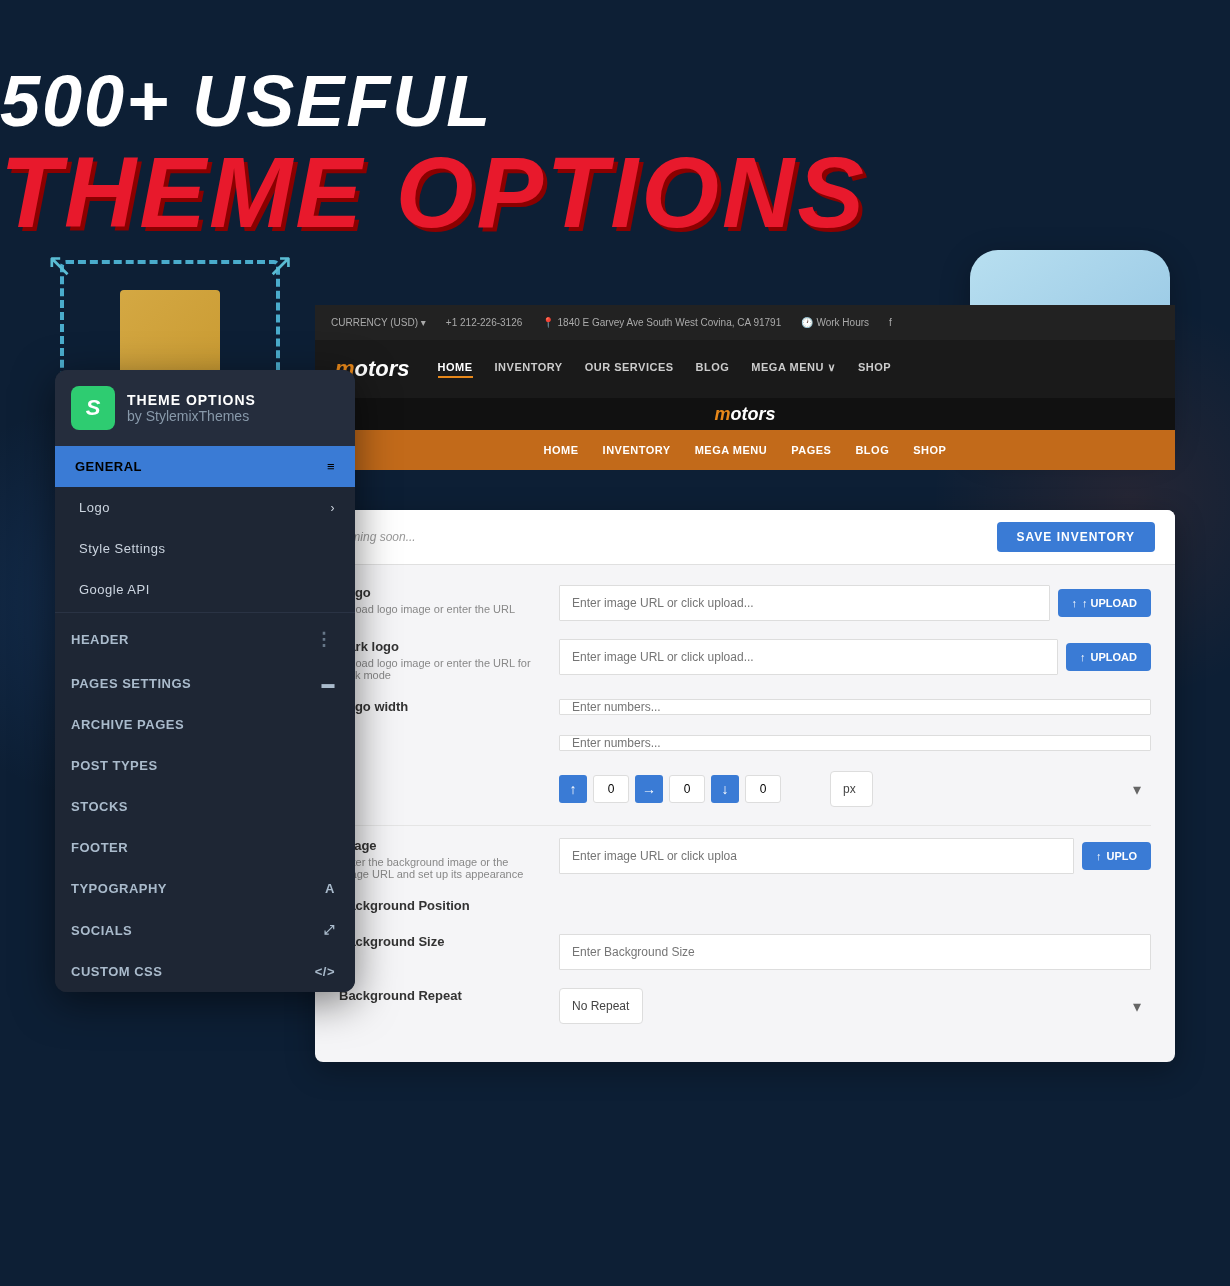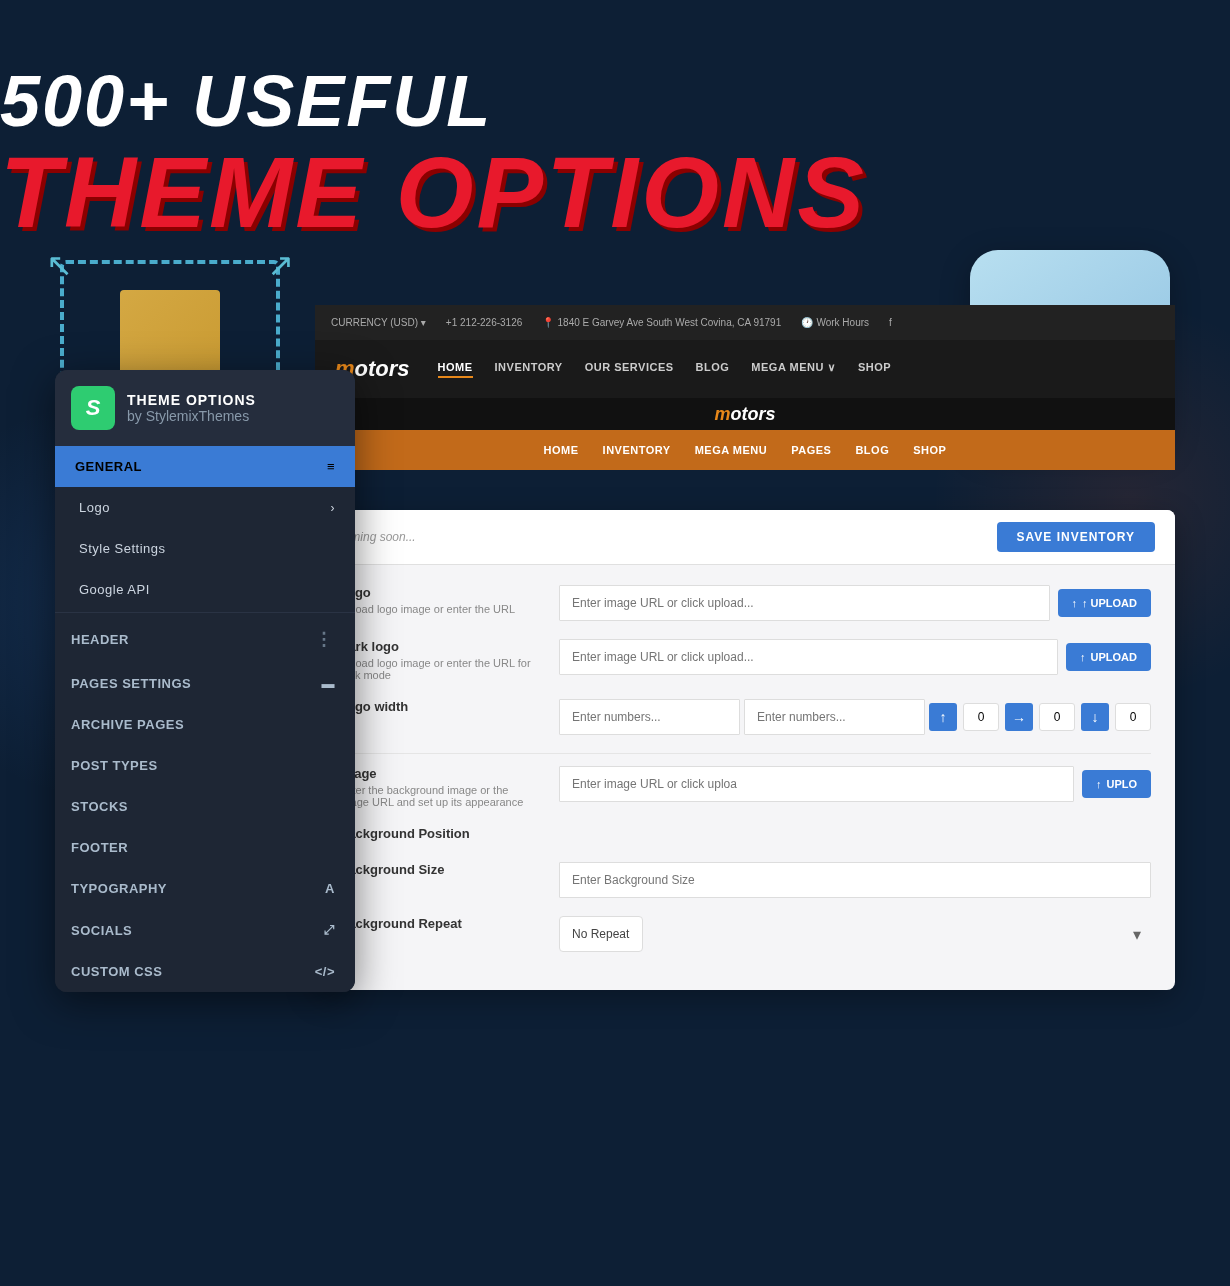--- a/index.html
+++ b/index.html
@@ -686,21 +686,21 @@
           <span>↑</span>
           <span> UPLOAD</span>
         </button>
       </div>
     </div>
 
     <div class="settings-row">
       <div class="settings-label-block">
         <div class="settings-label">Logo width</div>
       </div>
-      <div style="flex:1;display:flex;flex-direction:row;gap:4px;">
+      <div style="flex:1;display:flex;flex-direction:column;gap:20px;">
         <input class="settings-input" type="text" placeholder="Enter numbers..." style="">
         <input class="settings-input" type="text" placeholder="Enter numbers..." style="">
         <div class="arrow-input-group">
           <button class="arrow-btn">↑</button>
           <input class="arrow-num" type="text" value="0" style="">
           <button class="arrow-btn">→</button>
           <input class="arrow-num" type="text" value="0" style="">
           <button class="arrow-btn">↓</button>
           <input class="arrow-num" type="text" value="0" style="">
           <div class="select-wrapper" style="width:60px;padding-left:43px;">

